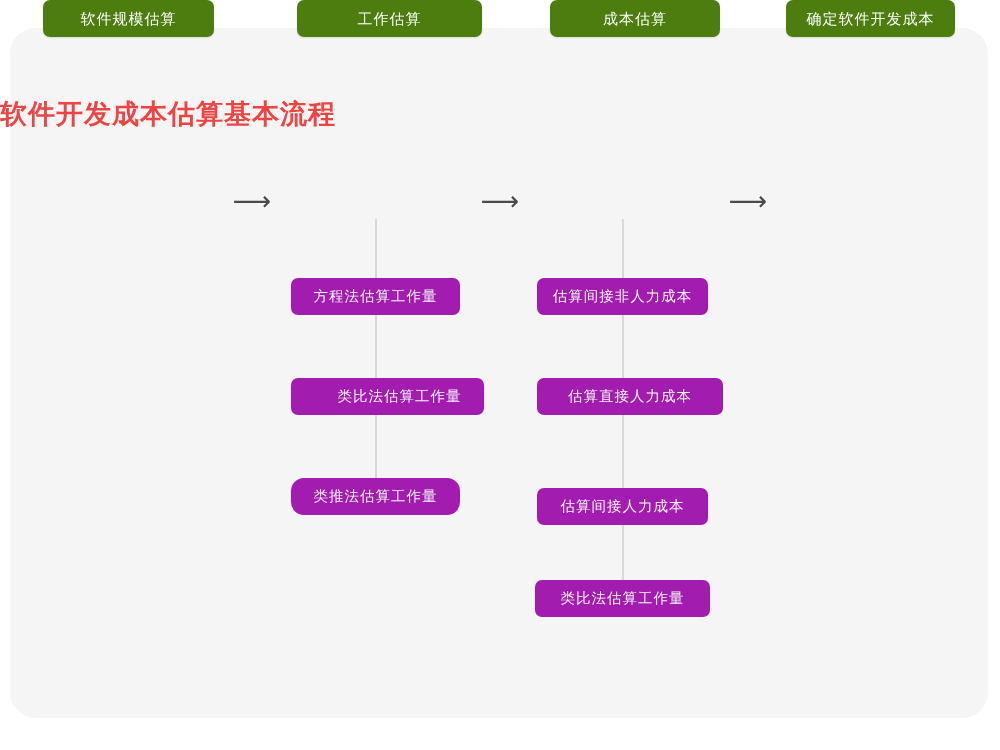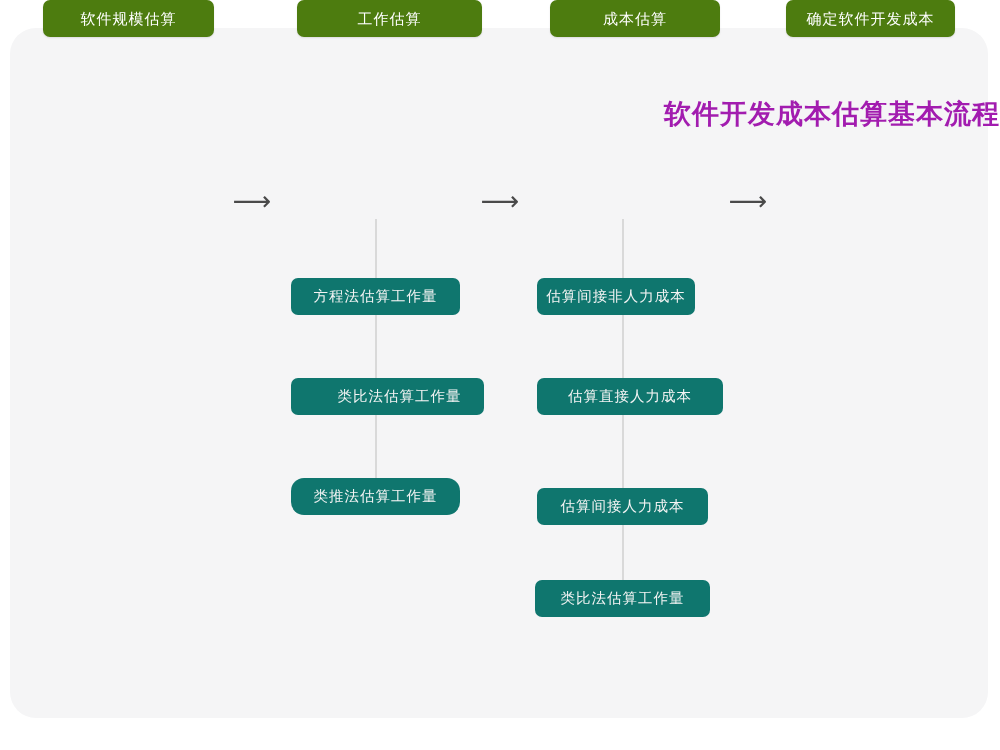--- a/index.html
+++ b/index.html
@@ -28,24 +28,24 @@
     height: 690px;
     background: #f5f5f6;
     border-radius: 26px;
   }
 
   #diagram-title {
     position: absolute;
     left: 0;
     top: 92px;
     width: 1000px;
-    text-align: right;
+    text-align: left;
     font-size: 27px;
     font-weight: 700;
-    color: #a21caf;
+    color: #ef4444;
     letter-spacing: 1px;
     line-height: 44px;
   }
 
   
   .connector {
     position: absolute;
     width: 1.5px;
     background: #d9d9d9;
   }
@@ -62,21 +62,21 @@
     text-align: center;
     letter-spacing: 1px;
     box-shadow: 0 1px 2px rgba(0,0,0,0.10);
     white-space: nowrap;
   }
 
   
   .sub-box {
     position: absolute;
     height: 37px;
-    background: #0f766e;
+    background: #a21caf;
     border-radius: 7px;
     color: #f4f4f4;
     font-size: 14.5px;
     line-height: 37px;
     text-align: center;
     letter-spacing: 1px;
     white-space: nowrap;
   }
 
   
@@ -101,21 +101,21 @@
   .arrow-0 { left: 222px; }
   .arrow-1 { left: 470px; }
   .arrow-2 { left: 718px; }
 
   
   .sub-l-0 { left: 291px; width: 169px; top: 278px; }
   .sub-l-1 { left: 291px; width: 169px; top: 378px; padding-left: 24px; }
   .sub-l-2 { left: 291px; width: 169px; top: 478px; border-radius: 13px; }
 
   
-  .sub-r-0 { left: 537px; width: 158px; top: 278px; }
+  .sub-r-0 { left: 537px; width: 171px; top: 278px; }
   .sub-r-1 { left: 537px; width: 186px; top: 378px; }
   .sub-r-2 { left: 537px; width: 171px; top: 488px; }
   .sub-r-3 { left: 535px; width: 175px; top: 580px; }
 
   .conn-l { left: 375px; top: 219px; height: 260px; }
   .conn-r { left: 622px; top: 219px; height: 362px; }
 </style>
 </head>
 <body>
 

